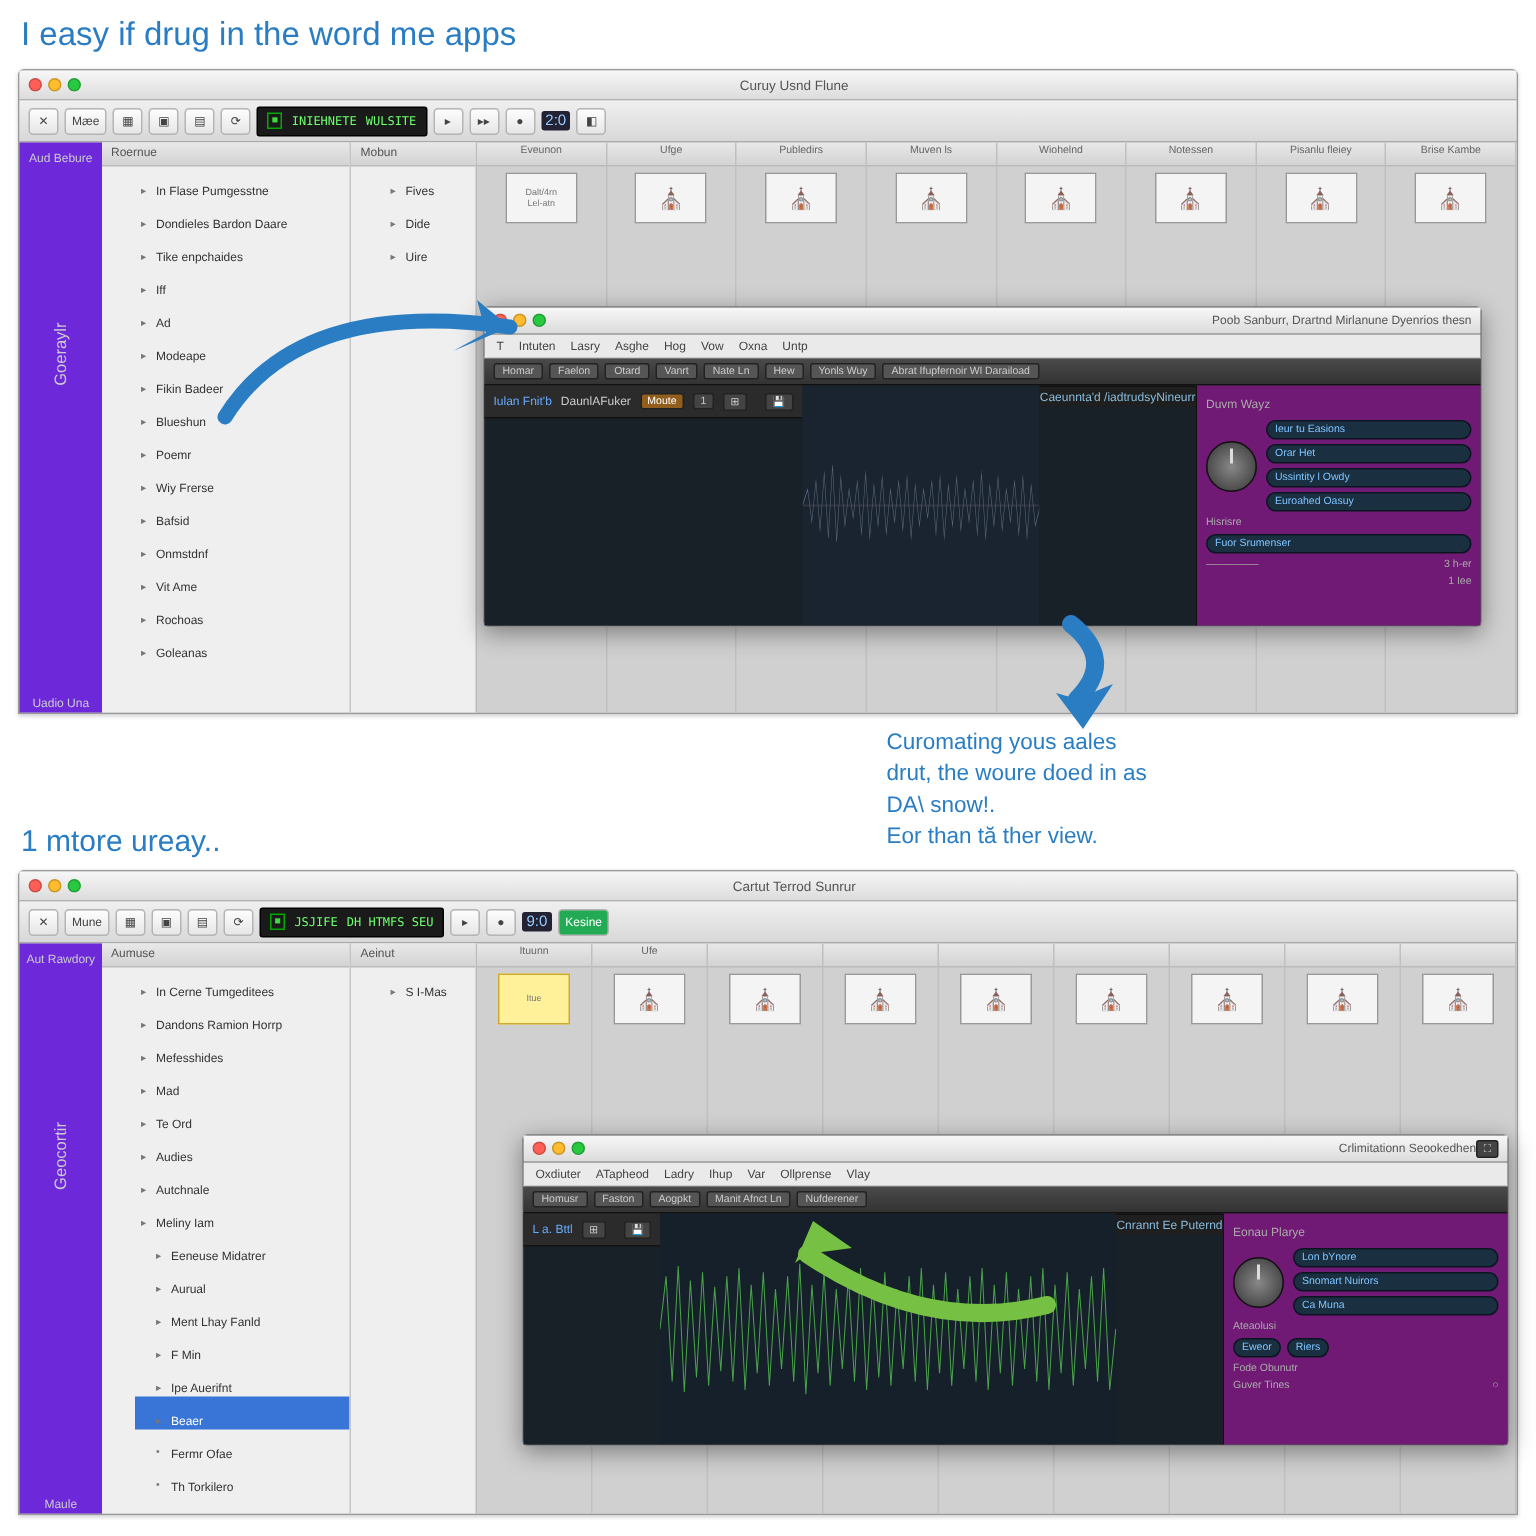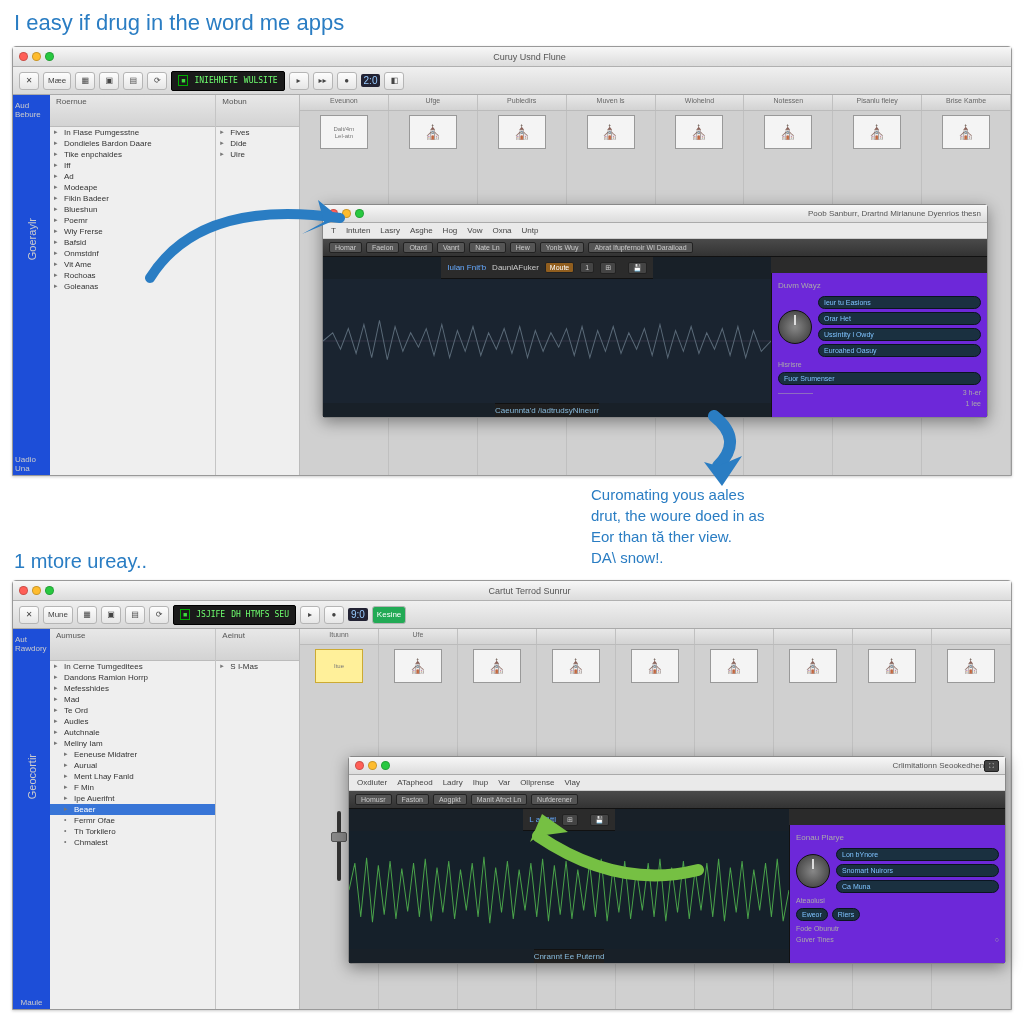--- a/index.html
+++ b/index.html
@@ -33,37 +33,37 @@
 }
 .lcd {
   height: 20px; background: #1a1a1a; border: 1px solid #000; border-radius: 2px;
   padding: 0 6px; display: flex; align-items: center; gap: 6px;
 }
 .lcd-seg { font-size: 8px; color: #6fff6f; font-family: monospace; }
 .lcd-num { font-size: 10px; color: #9cf; background: #223; padding: 1px 3px; border-radius: 2px; }
 
 .body { display: flex; height: calc(100% - 48px); }
 .left-rail {
-  width: 37px; background: #1d4ed8; color: #ddd; font-size: 9px;
+  width: 55px; background: #6d28d9; color: #ddd; font-size: 9px;
   display: flex; flex-direction: column; align-items: center; padding-top: 4px;
 }
 .rail-label { writing-mode: vertical-rl; transform: rotate(180deg); margin-top: auto; margin-bottom: auto; font-size: 11px; color: #ccc; }
 .rail-top { font-size: 8px; padding: 2px; color: #ccc; }
 .rail-bot { font-size: 8px; padding: 2px; color: #ccc; margin-top: auto; }
 
 .browser {
   width: 250px; background: #efefef; display: flex; border-right: 1px solid #bbb;
 }
 .browser-col { flex: 1; display: flex; flex-direction: column; }
 .col-head {
-  height: 32px; background: linear-gradient(#e8e8e8,#d3d3d3); border-bottom: 1px solid #bbb;
+  height: 16px; background: linear-gradient(#e8e8e8,#d3d3d3); border-bottom: 1px solid #bbb;
   font-size: 8px; color: #555; padding: 2px 6px;
 }
 .tree { flex: 1; overflow: hidden; font-size: 8px; color: #333; }
-.tree-item { padding: 1px 4px 1px 14px; position: relative; white-space: nowrap; }
+.tree-item { padding: 12px 4px 1px 14px; position: relative; white-space: nowrap; margin-left: 22px; }
 .tree-item::before {
   content: "▸"; position: absolute; left: 4px; font-size: 7px; color: #777;
 }
 .tree-item.leaf::before { content: "•"; }
 .tree-item.nested { padding-left: 24px; }
 .tree-item.nested::before { left: 14px; }
 .tree-item.sel { background: #3875d7; color: #fff; }
 
 .main { flex: 1; background: #d0d0d0; position: relative; overflow: hidden; }
 .column-header {
@@ -105,34 +105,34 @@
   height: 16px; background: #eaeaea; display: flex; gap: 10px; padding: 0 8px;
   font-size: 8px; color: #444; align-items: center; border-bottom: 1px solid #ccc;
 }
 .ed-tool {
   height: 18px; background: linear-gradient(#4a4a4a,#333); display: flex;
   align-items: center; gap: 4px; padding: 0 6px; border-bottom: 1px solid #111;
 }
 .et-btn { background: #555; border: 1px solid #222; color: #ccc; font-size: 7px; padding: 1px 5px; border-radius: 2px; }
 .ed-body { display: flex; height: calc(100% - 52px); }
 .wave-panel {
-  flex: 1; background: #182028; position: relative; display: flex; flex-direction: column; align-items: center;
+  flex: 1; background: #182028; position: relative; display: flex; flex-direction: row;
 }
 .wave-head {
   height: 22px; background: #2b2b2b; border-bottom: 1px solid #111;
   display: flex; align-items: center; padding: 0 6px; gap: 6px;
 }
 .wave-tag { font-size: 8px; color: #6af; }
 .wave-btn { background: #444; border: 1px solid #222; font-size: 7px; color: #ccc; padding: 1px 4px; border-radius: 2px; }
 .wave-area { flex: 1; position: relative; overflow: hidden; }
 .wave-svg { width: 100%; height: 100%; }
 .wave-foot { height: 14px; display: flex; align-items: center; justify-content: space-around; font-size: 8px; color: #8bd; border-top: 1px solid #111; background: #1f1f1f; }
 .ctrl-panel {
-  width: 216px; background: #6d28d9; border-left: 1px solid #111;
-  padding: 6px; display: flex; flex-direction: column; gap: 4px; margin-top: 16px;
+  width: 190px; background: #701a75; border-left: 1px solid #111;
+  padding: 6px; display: flex; flex-direction: column; gap: 4px;
 }
 .ctrl-head { font-size: 8px; color: #aaa; padding: 2px 0; }
 .knob-row { display: flex; align-items: center; gap: 6px; }
 .knob {
   width: 34px; height: 34px; border-radius: 50%;
   background: radial-gradient(#888,#333); border: 1px solid #111; position: relative;
 }
 .knob::after {
   content: ""; position: absolute; width: 2px; height: 10px; background: #ddd;
   left: 50%; top: 4px; transform: translateX(-50%);
@@ -385,22 +385,22 @@
 <div class="arrow" style="left:664px; top:410px; width:90px; height:80px;">
   <svg viewBox="0 0 90 80">
       <path d="M50 6 Q 80 30 54 56" stroke="#2a7dc3" stroke-width="12" fill="none" stroke-linecap="round"></path>
       <path d="M54 56 l24 -10 l-20 30 l-18 -24 z" fill="#2a7dc3"></path>
     </svg>
 </div>
 
 <div style="position:absolute; left:591px; top:484px; width:300px;">
   <div class="caption">Curomating yous aales</div>
   <div class="caption">drut, the woure doed in as</div>
+  <div class="caption">DA\ snow!.</div>
   <div class="caption">Eor than tă ther view.</div>
-  <div class="caption">DA\ snow!.</div>
 </div>
 
 <div class="subheading" style="position:absolute; left:0; top:546px;">1 mtore ureay..</div>
 
 <div class="daw-window" style="left:12px; top:580px; width:1000px; height:430px;">
   <div class="title-bar">
     <div class="traffic">
       <div class="tl r"></div>
       <div class="tl y"></div>
       <div class="tl g"></div>

